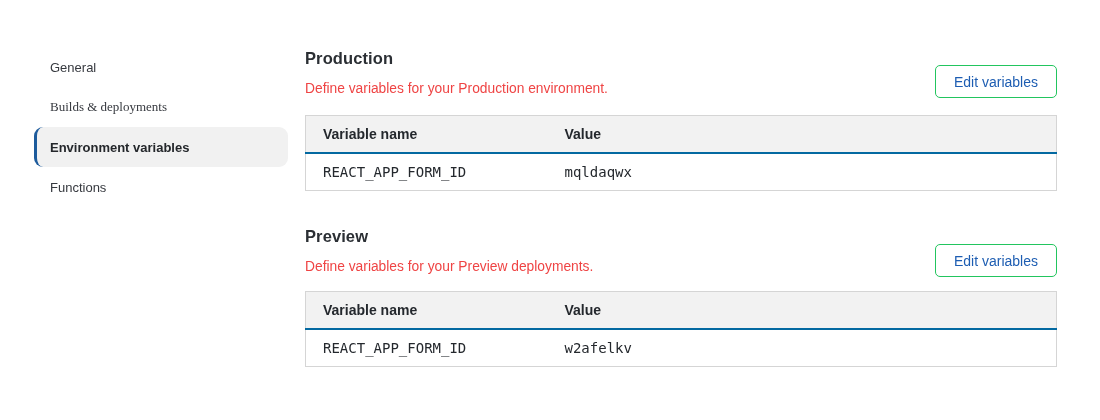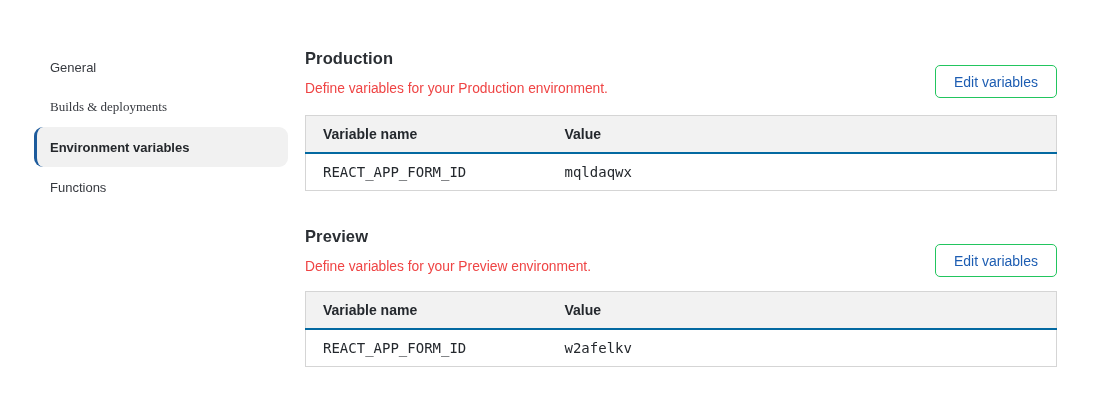--- a/index.html
+++ b/index.html
@@ -148,21 +148,21 @@
     </thead>
     <tbody>
       <tr>
         <td class="col-name">REACT_APP_FORM_ID</td>
         <td>mqldaqwx</td>
       </tr>
     </tbody>
   </table>
 
   <h2 class="section-title" id="prev-title">Preview</h2>
-  <p class="section-desc" id="prev-desc">Define variables for your Preview environment.</p>
+  <p class="section-desc" id="prev-desc">Define variables for your Preview deployments.</p>
   <button class="edit-btn" id="prev-btn">Edit variables</button>
 
   <table class="vars-table" id="prev-table">
     <thead>
       <tr>
         <th class="col-name">Variable name</th>
         <th>Value</th>
       </tr>
     </thead>
     <tbody>

